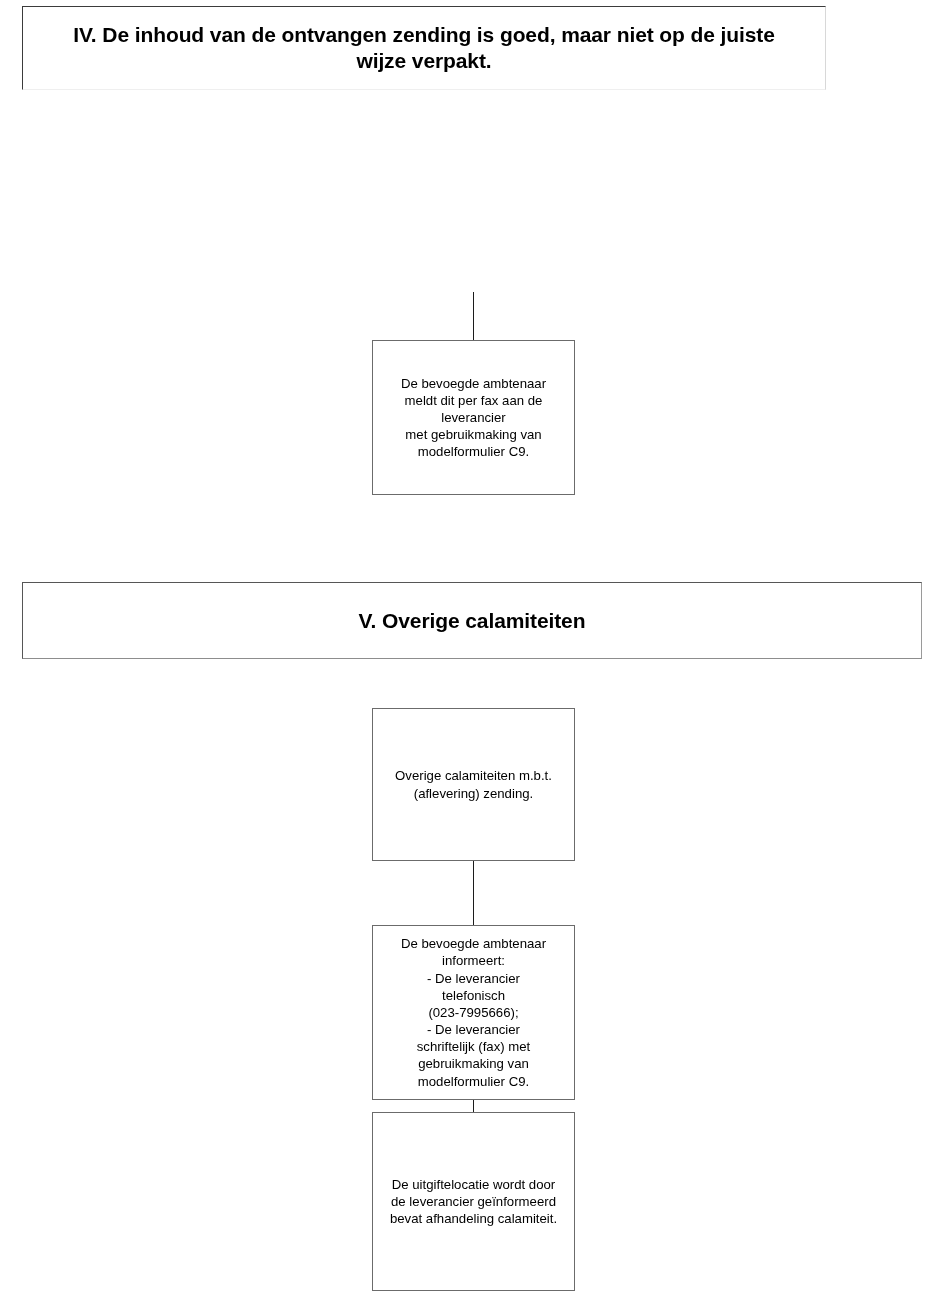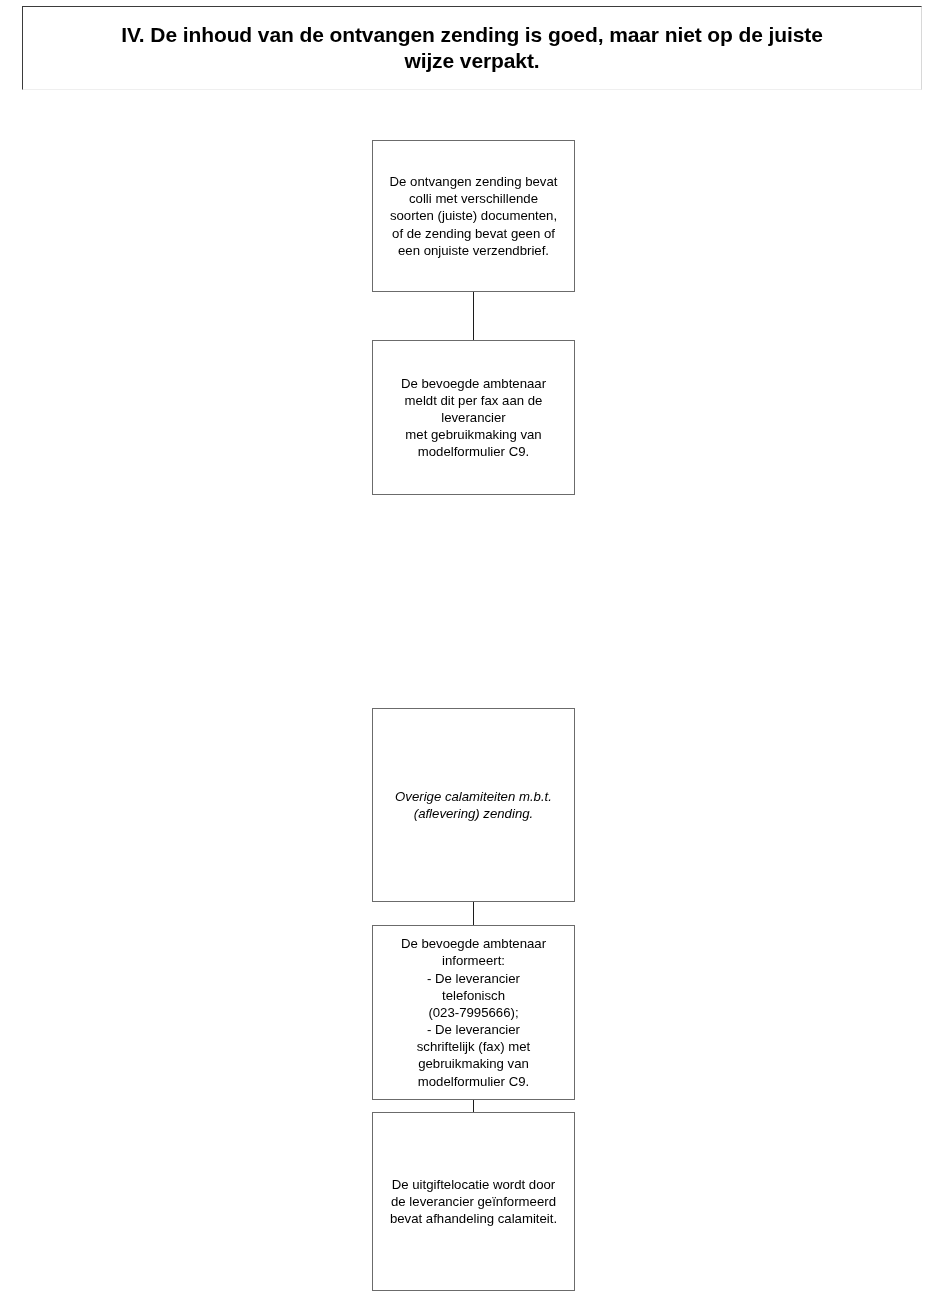--- a/index.html
+++ b/index.html
@@ -36,21 +36,21 @@
     font-size: 21px;
     line-height: 1.22;
     letter-spacing: -0.1px;
     padding: 0 22px;
     white-space: pre-line;
   }
 
   #band-iv {
     left: 22px;
     top: 6px;
-    width: 900px;
+    width: 804px;
     height: 84px;
     border-top: 1.5px solid #3b3b3b;
     border-left: 1.5px solid #3b3b3b;
     border-right: 1px solid #d8d8d8;
     border-bottom: 1px solid #efefef;
   }
 
   #band-v {
     left: 22px;
     top: 582px;
@@ -79,21 +79,21 @@
     white-space: pre-line;
     padding: 0 6px;
     display: block;
   }
   .node.text-left-ind .node-text {
     text-align: center;
   }
 
   #node-iv-1 { left: 372px; top: 140px;  width: 203px; height: 152px; }
   #node-iv-2 { left: 372px; top: 340px;  width: 203px; height: 155px; }
-  #node-v-1  { left: 372px; top: 708px;  width: 203px; height: 194px; font-style: italic; }
+  #node-v-1  { left: 372px; top: 708px;  width: 203px; height: 153px; }
   #node-v-2  { left: 372px; top: 925px;  width: 203px; height: 175px; }
   #node-v-3  { left: 372px; top: 1112px; width: 203px; height: 179px; }
 
   
   .connector {
     position: absolute;
     width: 0;
     border-left: 1.3px solid #1c1c1c;
     z-index: 1;
   }
@@ -104,38 +104,34 @@
 </head>
 <body>
 
 <div class="page">
 
   <div class="section-band" id="band-iv">
     <span class="band-title">IV. De inhoud van de ontvangen zending is goed, maar niet op de juiste
 wijze verpakt.</span>
   </div>
 
-  <div class="node" id="node-iv-1">
-    <span class="node-text">De ontvangen zending bevat
-colli met verschillende
-soorten (juiste) documenten,
-of de zending bevat geen of
-een onjuiste verzendbrief.</span>
-  </div>
 
   <div class="connector" id="conn-iv-1"></div>
 
   <div class="node" id="node-iv-2">
     <span class="node-text">De bevoegde ambtenaar
 meldt dit per fax aan de
 leverancier
 met gebruikmaking van
 modelformulier C9.</span>
   </div>
 
+  <div class="section-band" id="band-v">
+    <span class="band-title">V. Overige calamiteiten</span>
+  </div>
 
   <div class="node" id="node-v-1">
     <span class="node-text">Overige calamiteiten m.b.t.
 (aflevering) zending.</span>
   </div>
 
   <div class="connector" id="conn-v-1"></div>
 
   <div class="node text-left-ind" id="node-v-2">
     <span class="node-text">De bevoegde ambtenaar

